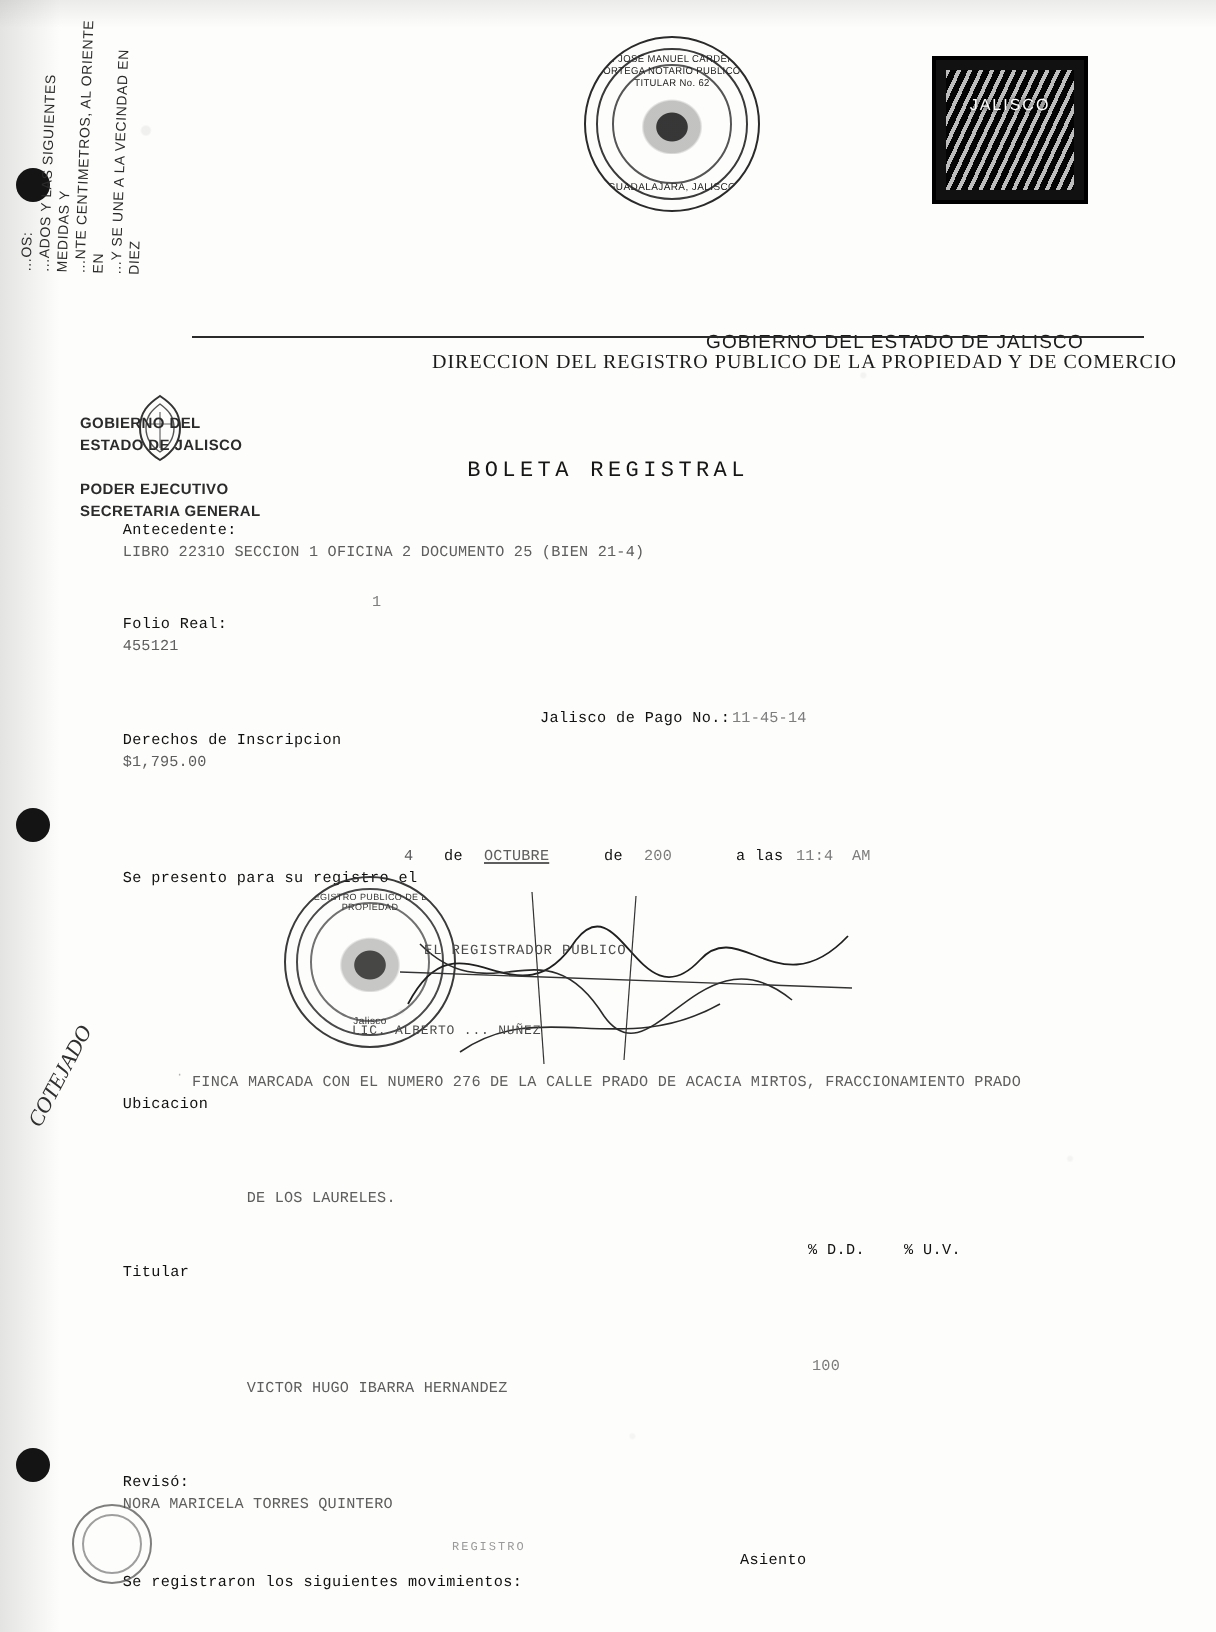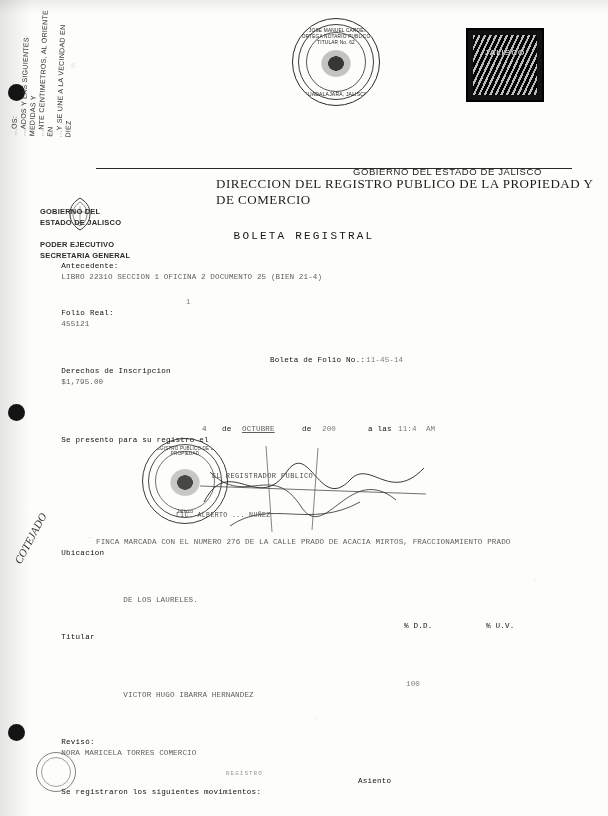--- a/index.html
+++ b/index.html
@@ -198,21 +198,21 @@
     font-family: Liberation Sans, sans-serif;
     font-size: 9.5px;
     letter-spacing: 0.6px;
     color: #1b1b1b;
     margin-top: 20px;
   }
   .dir-title {
     position: absolute;
     left: 216px; top: 176px;
     font-family: "Liberation Serif", serif;
-    font-size: 13px;
+    font-size: 10px;
     letter-spacing: 0.5px;
     color: #1b1b1b;
   }
   .rule {
     position: absolute;
     left: 96px; top: 168px;
     width: 476px; height: 1px;
     background: #2a2a2a;
   }
 
@@ -356,21 +356,21 @@
 
     <div class="row">
       <span class="lbl">Folio Real:</span>
       <span class="val faint">455121</span>
       <span class="abs val vfaint" style="left:152px; top:0;">1</span>
     </div>
 
     <div class="row">
       <span class="lbl">Derechos de Inscripcion</span>
       <span class="val faint">$1,795.00</span>
-      <span class="abs lbl" style="left:236px; top:0;">Boleta de Folio No.:</span>
+      <span class="abs lbl" style="left:236px; top:0;">Jalisco de Pago No.:</span>
       <span class="abs val vfaint" style="left:332px; top:0;">11-45-14</span>
     </div>
 
     <div class="row">
       <span class="lbl">Se presento para su registro el</span>
       <span class="abs val faint" style="left:168px; top:0;">4</span>
       <span class="abs lbl" style="left:188px; top:0;">de</span>
       <span class="abs val faint" style="left:208px; top:0;text-decoration:underline;">OCTUBRE</span>
       <span class="abs lbl" style="left:268px; top:0;">de</span>
       <span class="abs val vfaint" style="left:288px; top:0;">200</span>
@@ -382,35 +382,35 @@
       <span class="lbl">Ubicacion</span>
       <span class="abs val faint" style="left:62px; top:0;">FINCA MARCADA CON EL NUMERO 276 DE LA CALLE PRADO DE ACACIA MIRTOS, FRACCIONAMIENTO PRADO</span>
     </div>
     <div class="row indent">
       <span class="val faint">DE LOS LAURELES.</span>
     </div>
 
     <div class="row" style="margin-top:4px;">
       <span class="lbl">Titular</span>
       <span class="abs lbl" style="left:370px; top:0;">% D.D.</span>
-      <span class="abs lbl" style="left:452px; top:0;">% U.V.</span>
+      <span class="abs lbl" style="left:418px; top:0;">% U.V.</span>
     </div>
     <div class="row indent">
       <span class="val faint">VICTOR HUGO IBARRA HERNANDEZ</span>
       <span class="abs val vfaint" style="left:372px; top:0;">100</span>
     </div>
 
     <div class="row" style="margin-top:3px;">
       <span class="lbl">Revisó:</span>
-      <span class="val faint">NORA MARICELA TORRES COMERCIO</span>
+      <span class="val faint">NORA MARICELA TORRES QUINTERO</span>
     </div>
 
     <div class="row" style="margin-top:6px;">
       <span class="lbl">Se registraron los siguientes movimientos:</span>
-      <span class="abs lbl" style="left:324px; top:0;">Asiento</span>
+      <span class="abs lbl" style="left:336px; top:0;">Asiento</span>
     </div>
 
   </div>
 
   <div class="seal seal-bottom">
     <div class="ring r1"></div>
     <div class="ring r2"></div>
     <div class="seal-text-curve top">REGISTRO PUBLICO DE LA PROPIEDAD</div>
     <div class="seal-center-emblem"></div>
     <div class="seal-text-curve bot">Jalisco</div>

